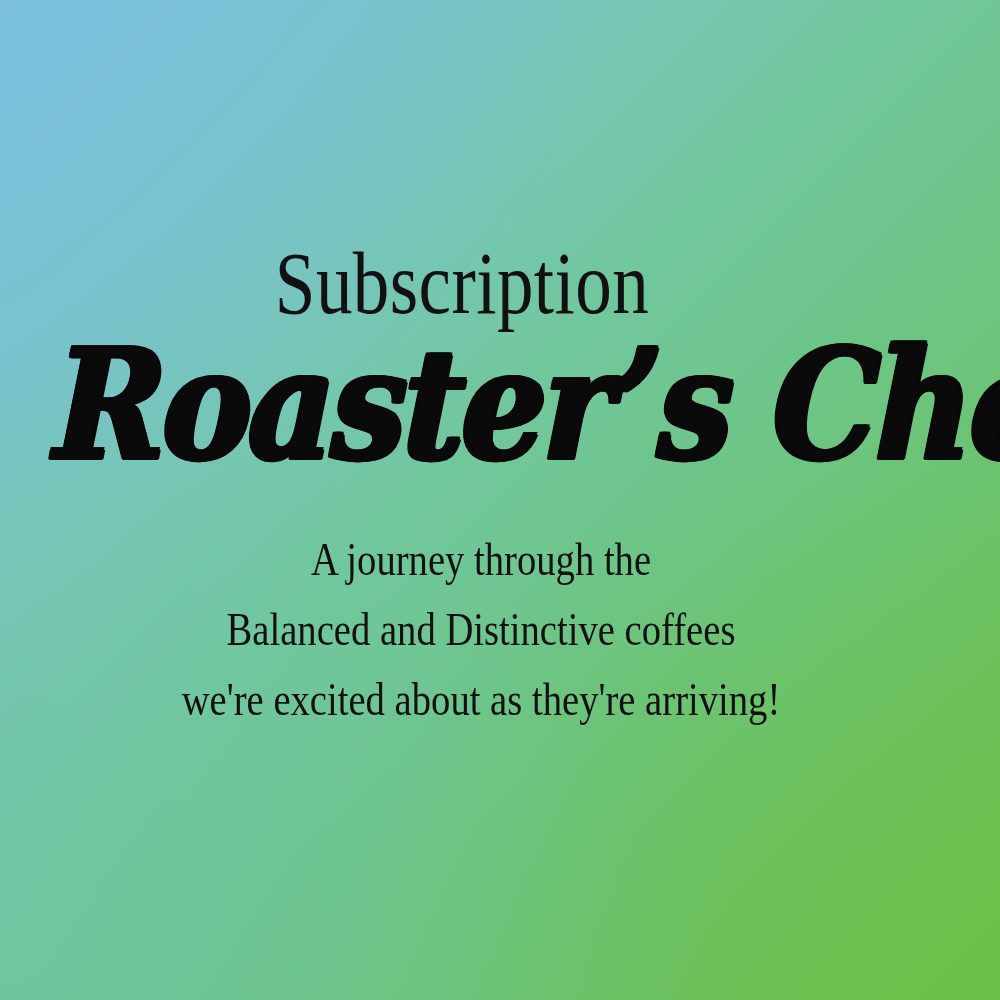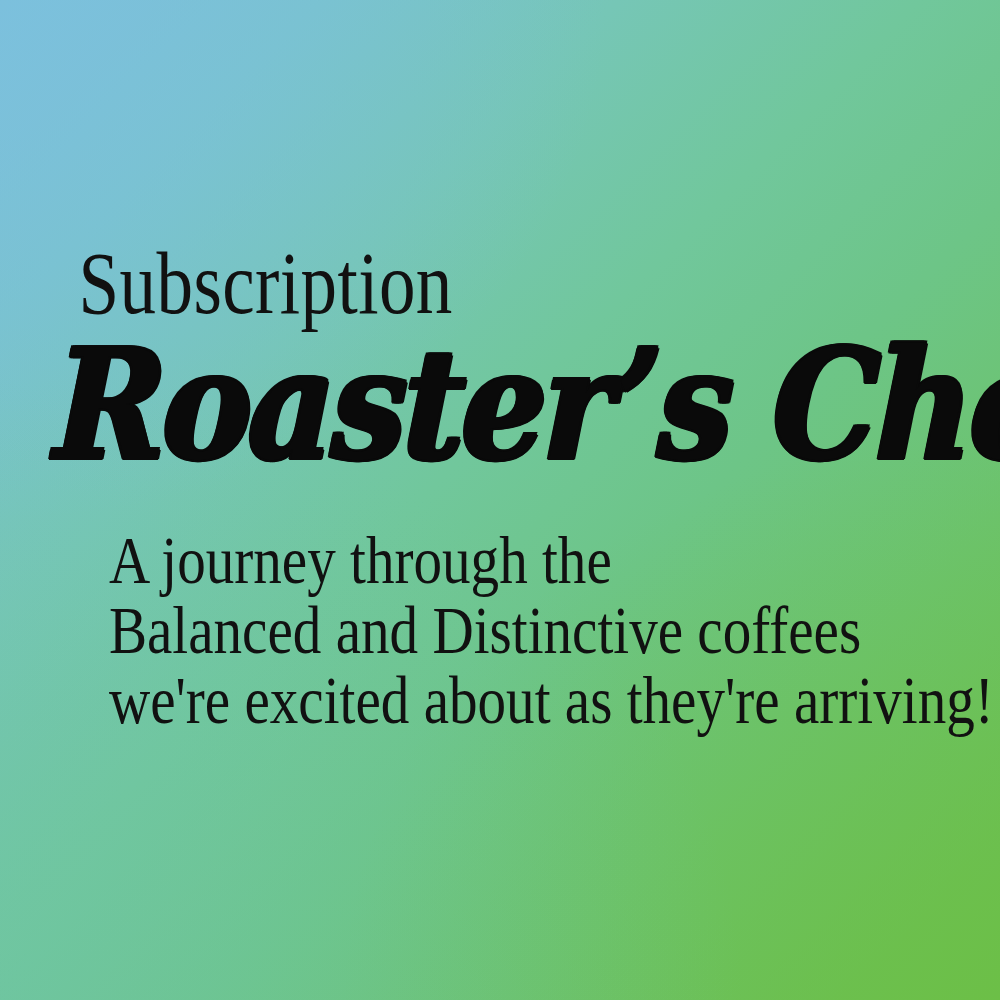--- a/index.html
+++ b/index.html
@@ -40,21 +40,21 @@
       radial-gradient(105% 90% at 0% 0%, rgba(124,192,221,0.65) 0%, rgba(124,192,221,0.0) 58%);
     pointer-events: none;
   }
 
   #content-stack {
     position: absolute;
     left: 0;
     top: 0;
     width: 924px;
     height: 1000px;
-    text-align: left;
+    text-align: center;
     color: #0d0d0d;
   }
 
   .eyebrow-title {
     position: absolute;
     left: 0;
     right: 0;
     top: 240px;
     font-family: "Liberation Serif", "DejaVu Serif", serif;
     font-size: 88px;
@@ -95,21 +95,21 @@
       3px 1px 0 #0a0a0a,
       -3px 1px 0 #0a0a0a;
   }
 
   .body-copy {
     position: absolute;
     left: 0;
     right: 0;
     top: 525px;
     font-family: "Liberation Serif", "DejaVu Serif", serif;
-    font-size: 68px;
+    font-size: 46px;
     line-height: 70px;
     font-weight: 400;
     color: #111111;
     margin-left: 38px;
   }
 
   .body-line {
     display: block;
     white-space: nowrap;
     transform: scaleX(0.84);

